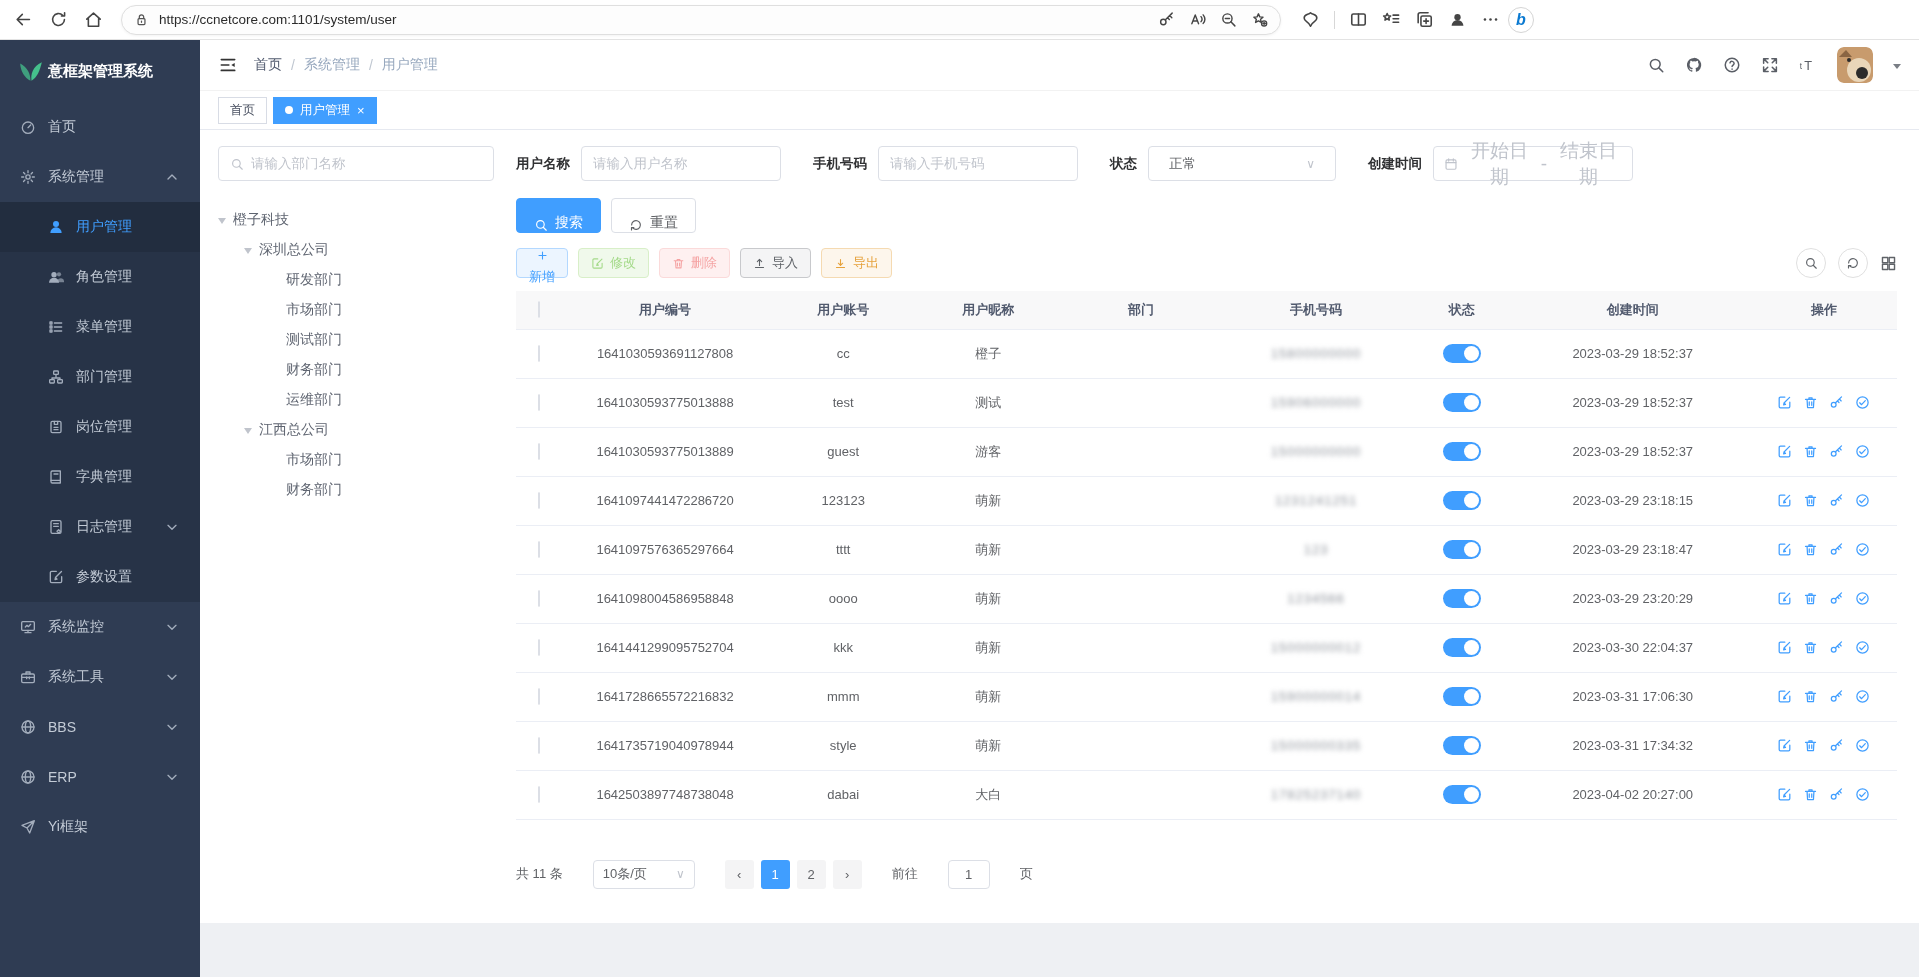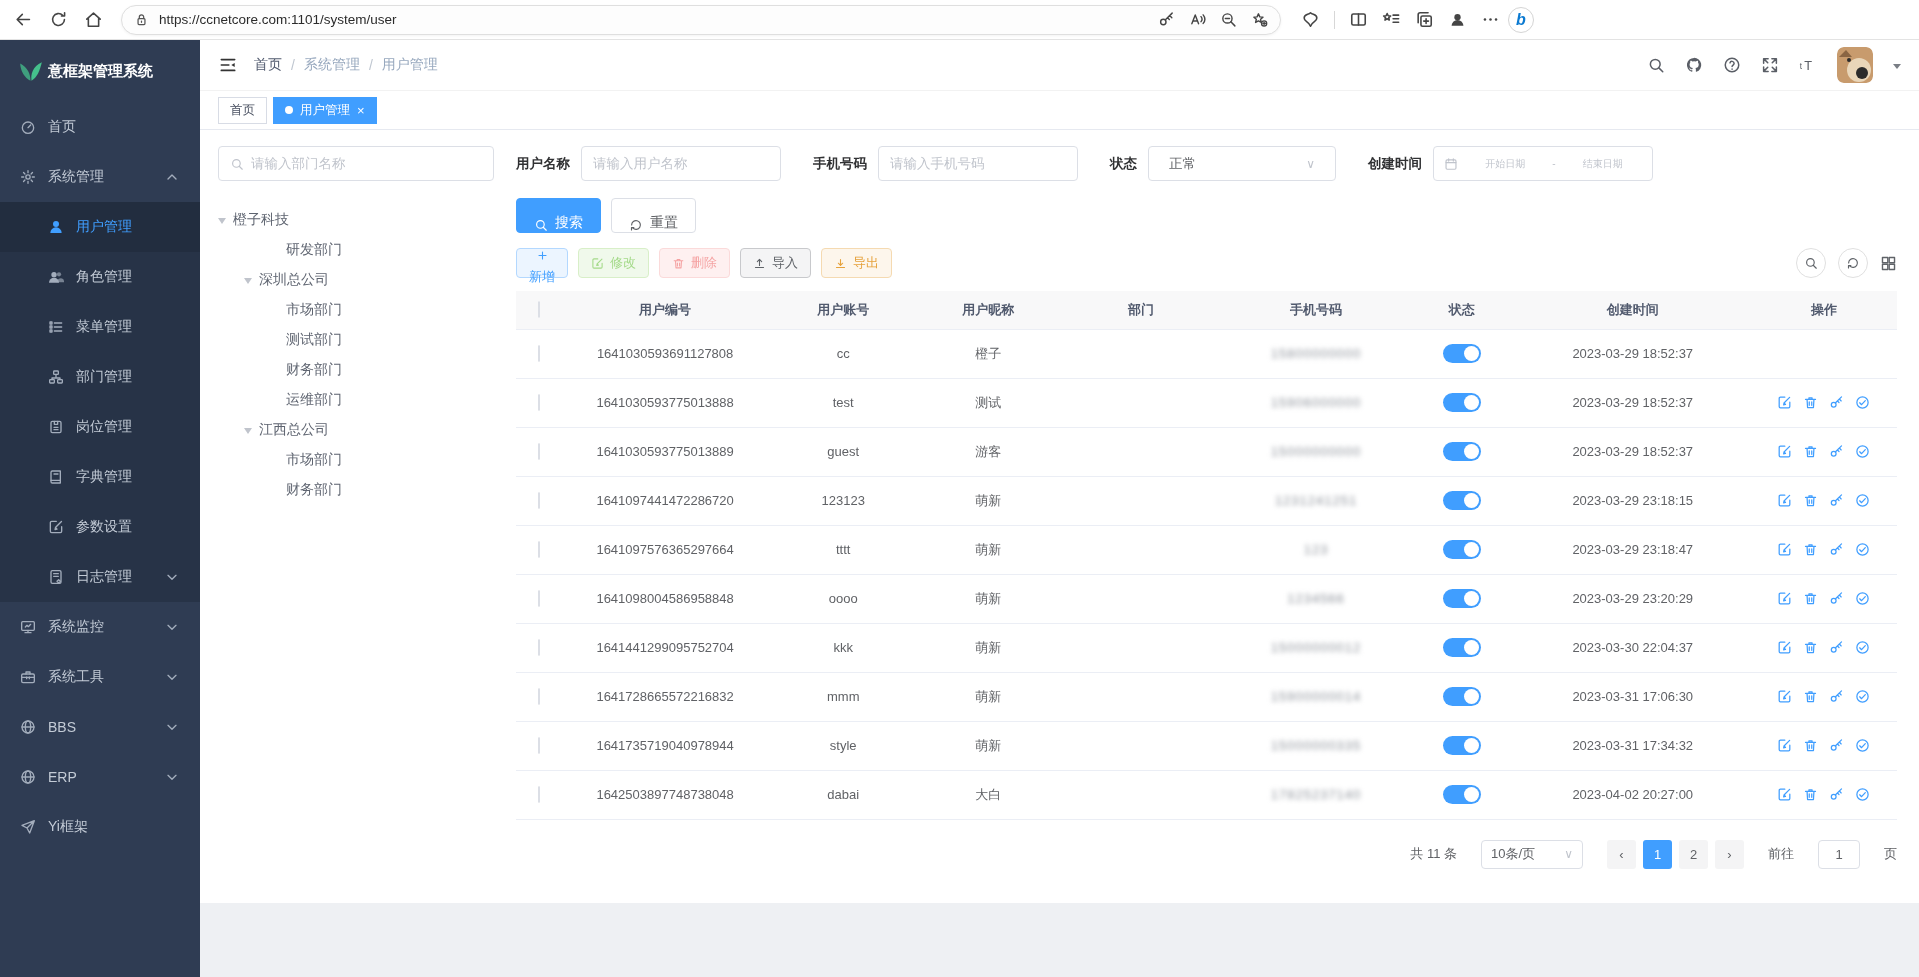--- a/index.html
+++ b/index.html
@@ -64,21 +64,21 @@
   .caret-none { width:9px; }
 
   .main-col { flex:1; display:flex; flex-direction:column; }
   .filters { display:flex; align-items:center; }
   .f-group { display:flex; align-items:center; gap:11px; margin-right:32px; }
   .f-label { font-size:13.5px; font-weight:bold; color:#303133; white-space:nowrap; }
   .f-input { height:35px; border:1px solid #dcdfe6; border-radius:4px; padding:0 11px; font-size:13.5px; color:#606266; outline:none; font-family:inherit; }
   .w200 { width:200px; }
   .f-select { width:188px; height:35px; border:1px solid #dcdfe6; border-radius:4px; display:flex; align-items:center; justify-content:space-between; padding:0 20px; font-size:13.5px; color:#606266; cursor:pointer; }
   .sel-caret { color:#c0c4cc; font-size:12px; }
-  .date-range { width:220px; height:35px; border:1px solid #dcdfe6; border-radius:4px; display:flex; align-items:center; gap:8px; padding:0 10px; font-size:10px; color:#c0c4cc; }
+  .date-range { width:200px; height:35px; border:1px solid #dcdfe6; border-radius:4px; display:flex; align-items:center; gap:8px; padding:0 10px; font-size:19px; color:#c0c4cc; }
   .date-range .icon { width:14px; height:14px; }
   .date-range .dph { flex:1; text-align:center; }
 
   .btn-row { margin-top:17px; display:flex; gap:10px; }
   .btn { height:35px; padding:0 17px; border-radius:4px; border:1px solid #dcdfe6; background:#fff; color:#606266; font-size:14px; display:inline-flex; align-items:flex-end; gap:7px; cursor:pointer; font-family:inherit; }
   .btn .icon { width:14px; height:14px; }
   .btn.primary { background:#409eff; border-color:#409eff; color:#fff; }
 
   .toolbar { margin-top:15px; display:flex; align-items:center; gap:10px; }
   .tb-btn { height:30px; padding:0 12px; border-radius:4px; font-size:13px; display:inline-flex; align-items:center; gap:6px; border:1px solid; cursor:pointer; font-family:inherit; }
@@ -96,21 +96,21 @@
   table.grid { margin-top:13px; width:100%; border-collapse:collapse; font-size:13px; color:#606266; table-layout:fixed; }
   .grid th { background:#f8f8f9; color:#515a6e; font-weight:bold; height:38px; border-bottom:1px solid #ebeef5; text-align:center; }
   .grid td { height:49px; border-bottom:1px solid #ebeef5; text-align:center; }
   .checkbox { width:14px; height:14px; border:1px solid #dcdfe6; border-radius:2px; background:#fff; margin:0 auto; cursor:pointer; }
   .toggle { width:38px; height:19px; border-radius:10px; background:#409eff; position:relative; margin:0 auto; cursor:pointer; }
   .toggle::after { content:""; position:absolute; right:2px; top:2px; width:15px; height:15px; border-radius:50%; background:#fff; }
   .phone-blur { filter:blur(2.6px); color:#8d929a; letter-spacing:1px; }
   .op-icons { display:flex; justify-content:center; gap:11px; color:#409eff; }
   .op-icons .icon { width:15px; height:15px; cursor:pointer; }
 
-  .pagination { margin-top:20px; display:flex; align-items:center; justify-content:flex-end; gap:24px; font-size:13px; color:#606266; }
+  .pagination { margin-top:40px; display:flex; align-items:center; gap:30px; font-size:13px; color:#606266; }
   .pg-size { width:102px; height:29px; border:1px solid #dcdfe6; border-radius:4px; display:flex; align-items:center; justify-content:space-between; padding:0 9px; cursor:pointer; }
   .pager { display:flex; gap:7px; align-items:center; }
   .pg-btn { min-width:29px; height:29px; padding:0 4px; border-radius:3px; background:#f4f4f5; color:#606266; display:flex; align-items:center; justify-content:center; font-size:13px; cursor:pointer; }
   .pg-btn.active { background:#409eff; color:#fff; }
   .goto-input { width:42px; height:29px; border:1px solid #dcdfe6; border-radius:4px; text-align:center; font-size:13px; color:#606266; outline:none; font-family:inherit; }
 </style>
 </head>
 <body>
 
 <div class="browser-bar">
@@ -302,39 +302,39 @@
               <svg viewBox="0 0 24 24" fill="none" stroke="currentColor" stroke-width="2" stroke-linecap="round" stroke-linejoin="round">
                 <path d="M6.5 3h12v18h-12a2 2 0 01-2-2V5a2 2 0 012-2z"></path>
                 <path d="M4.5 17H18.5M9 7.5h6"></path>
               </svg>
             </span>
             <span class="lbl">字典管理</span>
           </div>
           <div class="side-sub-item">
             <span class="icon">
               <svg viewBox="0 0 24 24" fill="none" stroke="currentColor" stroke-width="2" stroke-linecap="round" stroke-linejoin="round">
-                <path d="M20.5 11.5v7a2 2 0 01-2 2h-13a2 2 0 01-2-2v-13a2 2 0 012-2h7"></path>
-                <path d="M11.2 12.8l9-9M11.2 12.8l-.6 3 3-.6z"></path>
-              </svg>
-            </span>
-            <span class="lbl">参数设置</span>
-          </div>
-          <div class="side-sub-item">
-            <span class="icon">
-              <svg viewBox="0 0 24 24" fill="none" stroke="currentColor" stroke-width="2" stroke-linecap="round" stroke-linejoin="round">
                 <rect x="4.5" y="2.5" width="15" height="19" rx="2"></rect>
                 <path d="M8.5 7h7M8.5 11h7M13.5 18.5l2.5-2.5 2.5 2.5L16 21z"></path>
               </svg>
             </span>
             <span class="lbl">日志管理</span>
             <span class="icon chev">
               <svg viewBox="0 0 24 24" fill="none" stroke="currentColor" stroke-width="2" stroke-linecap="round" stroke-linejoin="round">
                 <path d="M6 9.5l6 6 6-6"></path>
               </svg>
             </span>
+          </div>
+          <div class="side-sub-item">
+            <span class="icon">
+              <svg viewBox="0 0 24 24" fill="none" stroke="currentColor" stroke-width="2" stroke-linecap="round" stroke-linejoin="round">
+                <path d="M20.5 11.5v7a2 2 0 01-2 2h-13a2 2 0 01-2-2v-13a2 2 0 012-2h7"></path>
+                <path d="M11.2 12.8l9-9M11.2 12.8l-.6 3 3-.6z"></path>
+              </svg>
+            </span>
+            <span class="lbl">参数设置</span>
           </div>
         </div>
         <div class="side-item">
           <span class="icon">
             <svg viewBox="0 0 24 24" fill="none" stroke="currentColor" stroke-width="2" stroke-linecap="round" stroke-linejoin="round">
               <rect x="2.5" y="4" width="19" height="13" rx="1.5"></rect>
               <path d="M12 17v3.5M7.5 20.5h9M8 12l2.5-2.5 2 2L16 8"></path>
             </svg>
           </span>
           <span class="lbl">系统监控</span>
@@ -479,27 +479,27 @@
                 <path d="M15.8 15.8L21 21"></path>
               </svg>
             </span>
           <input placeholder="请输入部门名称" style="">
         </div>
         <div class="tree" id="dept-tree">
             <div class="tree-node" style="padding-left: 0px;">
               <span class="caret-exp"></span>
               <span>橙子科技</span>
             </div>
+            <div class="tree-node" style="padding-left: 26px;">
+              <span class="caret-exp"></span>
+              <span>深圳总公司</span>
+            </div>
             <div class="tree-node" style="padding-left: 52px;">
               <span class="caret-none"></span>
               <span>研发部门</span>
-            </div>
-            <div class="tree-node" style="padding-left: 26px;">
-              <span class="caret-exp"></span>
-              <span>深圳总公司</span>
             </div>
             <div class="tree-node" style="padding-left: 52px;">
               <span class="caret-none"></span>
               <span>市场部门</span>
             </div>
             <div class="tree-node" style="padding-left: 52px;">
               <span class="caret-none"></span>
               <span>测试部门</span>
             </div>
             <div class="tree-node" style="padding-left: 52px;">

